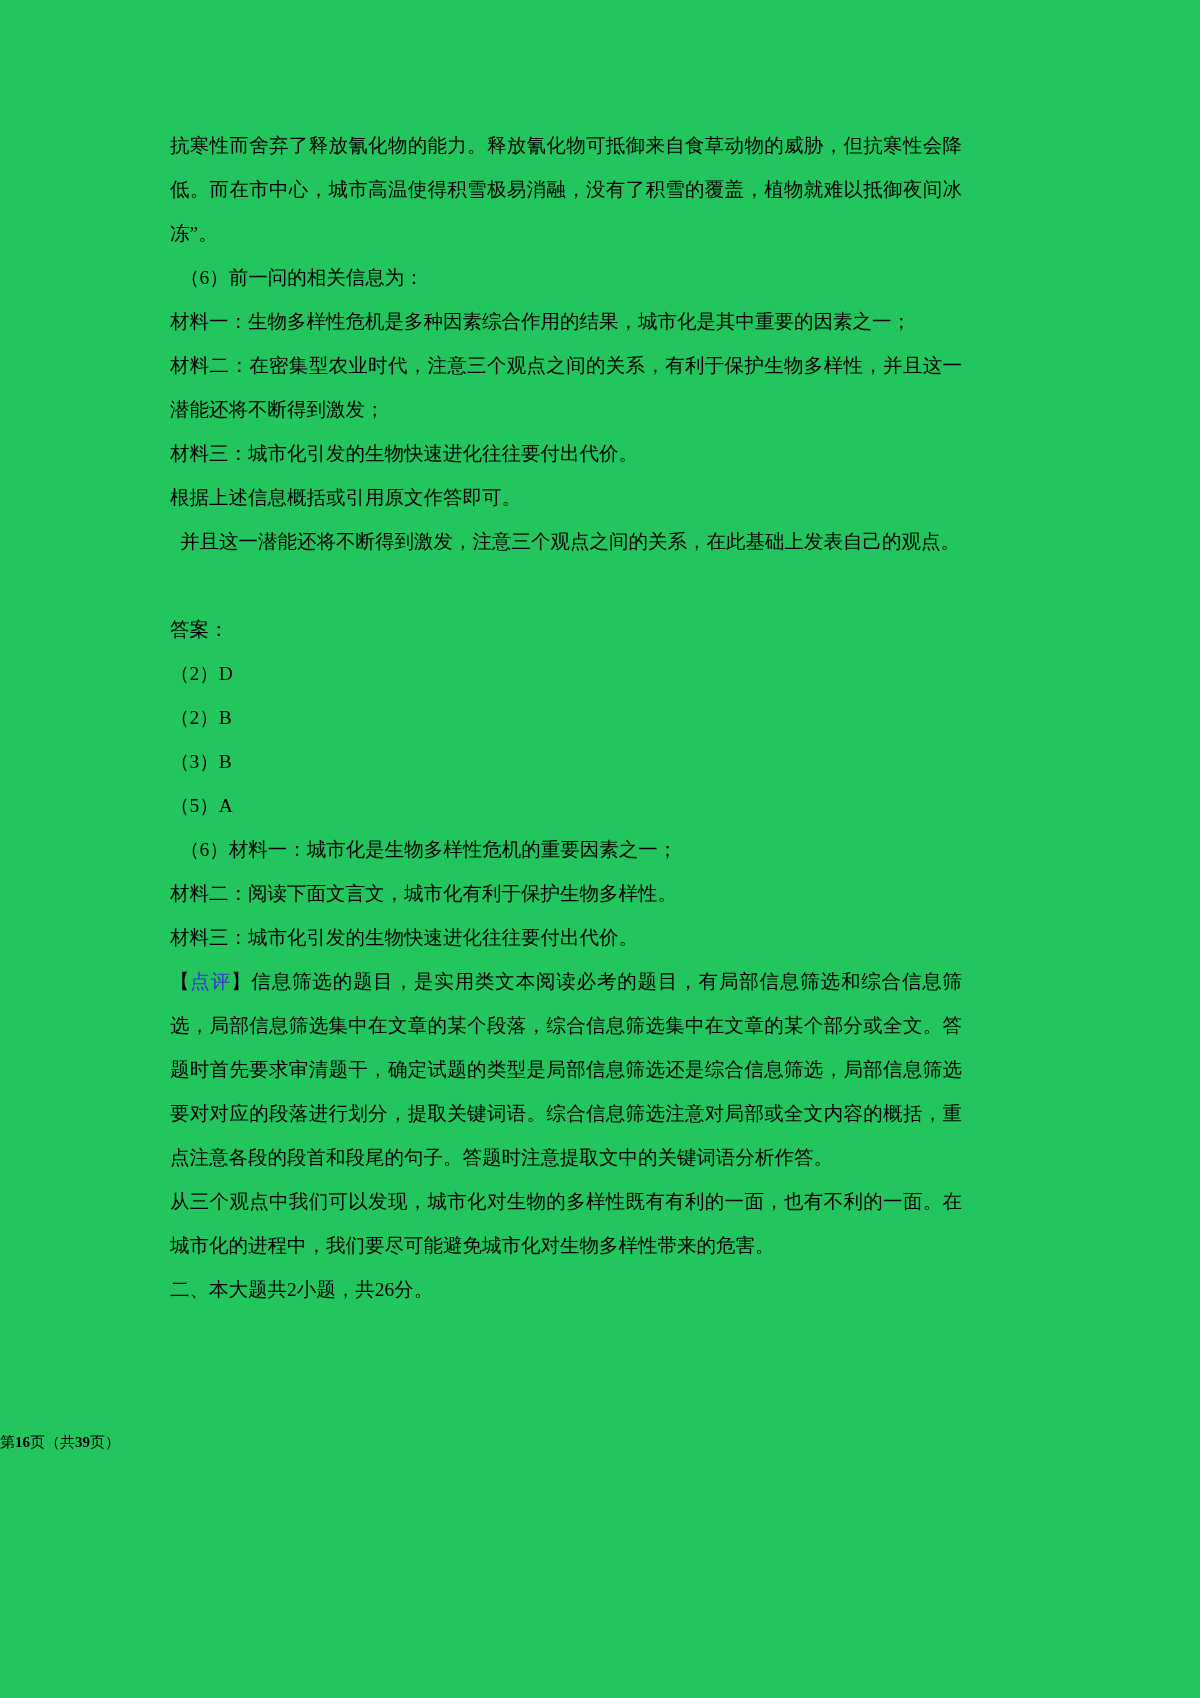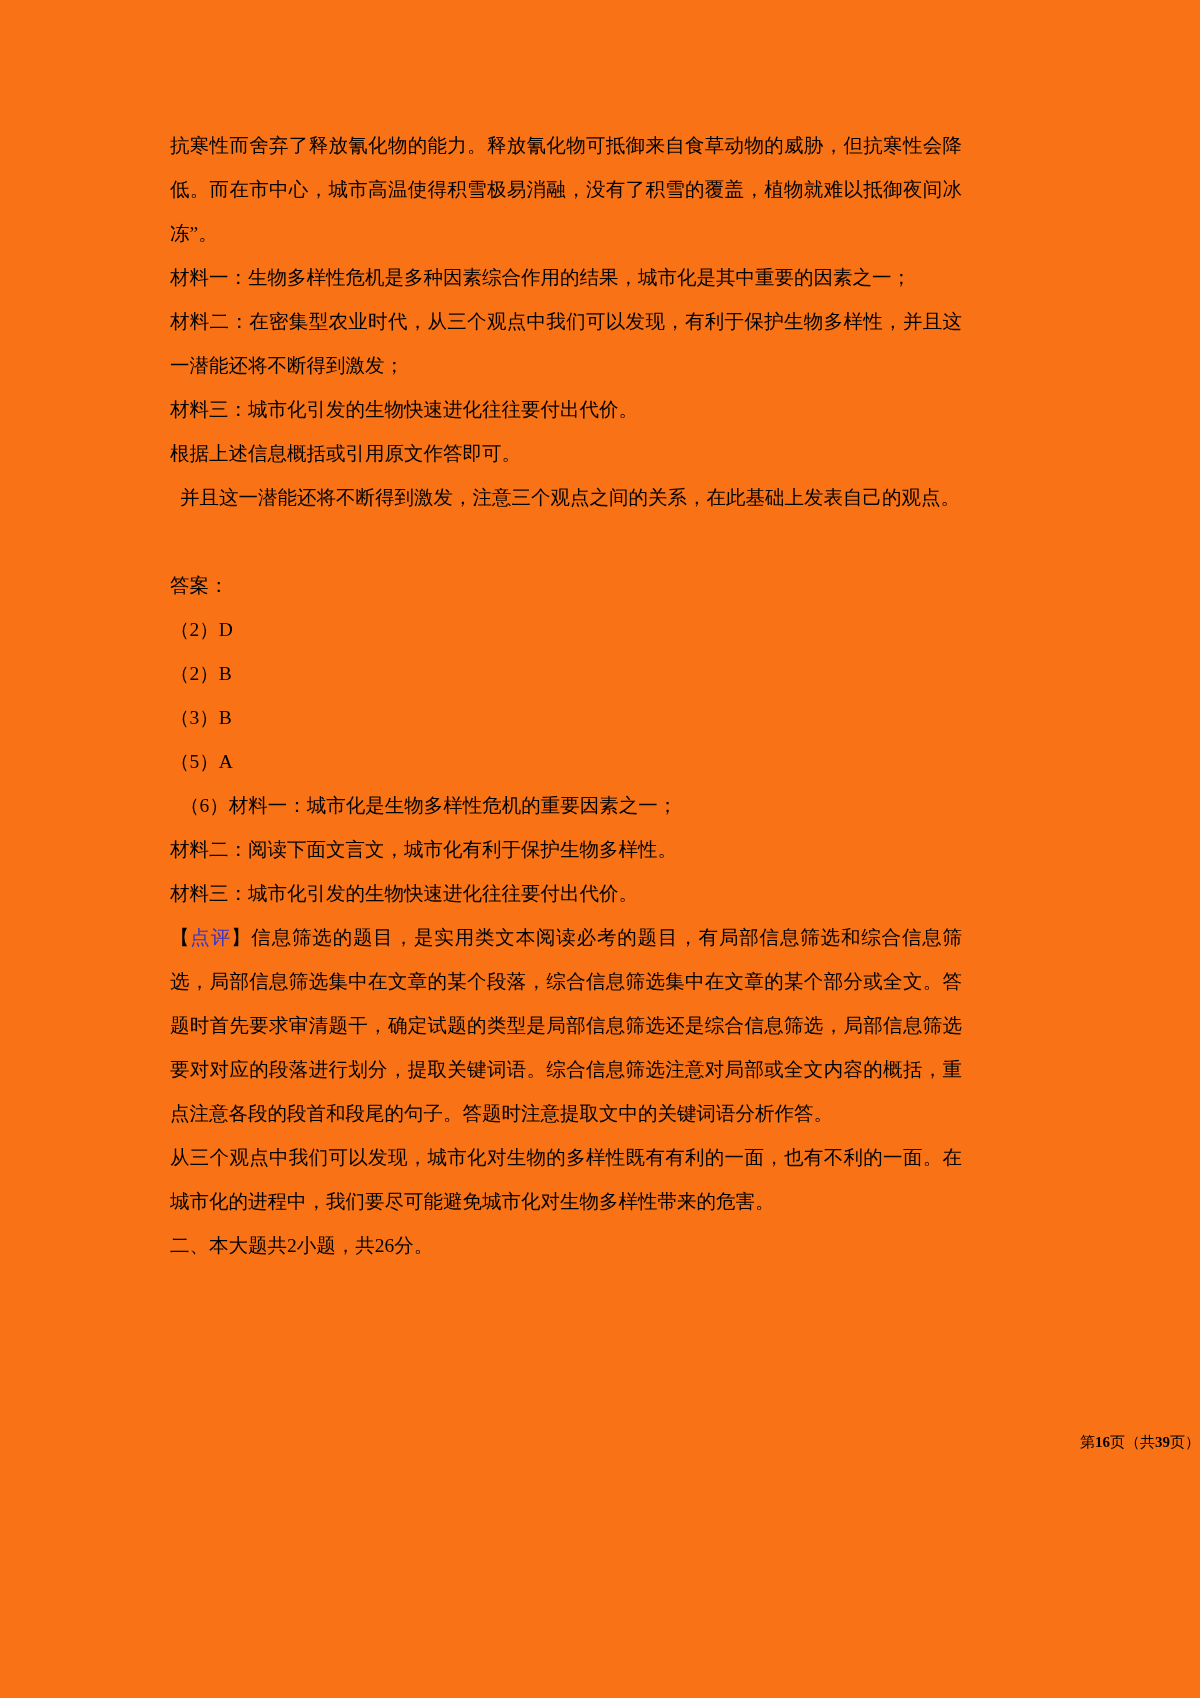--- a/index.html
+++ b/index.html
@@ -4,21 +4,21 @@
 <style>
   html, body {
     margin: 0;
     padding: 0;
     background: #ffffff;
   }
   .page {
     position: relative;
     width: 1200px;
     height: 1698px;
-    background: #f97316;
+    background: #22c55e;
     color: #000000;
     font-family: "Liberation Serif", "DejaVu Serif", serif;
     overflow: hidden;
   }
   .content {
     padding: 124px 238px 0 170px;
     font-size: 19.5px;
     line-height: 44px;
   }
   p.para {
@@ -39,37 +39,38 @@
     font-weight: normal;
   }
   .blue {
     color: #3333cc;
   }
   .footer {
     position: absolute;
     top: 1430px;
     left: 0;
     width: 100%;
-    text-align: right;
+    text-align: left;
     font-size: 15px;
     line-height: 24px;
   }
   .footer .b {
     font-weight: bold;
   }
 </style>
 </head>
 <body>
 
 <div class="page">
   <div class="content">
 
     <p class="para inner">抗寒性而舍弃了释放氰化物的能力。释放氰化物可抵御来自食草动物的威胁，但抗寒性会降低。而在市中心，城市高温使得积雪极易消融，没有了积雪的覆盖，植物就难以抵御夜间冰冻”。</p>
+    <p class="para inner ti">（6）前一问的相关信息为：</p>
     <p class="para inner">材料一：生物多样性危机是多种因素综合作用的结果，城市化是其中重要的因素之一；</p>
-    <p class="para inner">材料二：在密集型农业时代，从三个观点中我们可以发现，有利于保护生物多样性，并且这一潜能还将不断得到激发；</p>
+    <p class="para inner">材料二：在密集型农业时代，注意三个观点之间的关系，有利于保护生物多样性，并且这一潜能还将不断得到激发；</p>
     <p class="para inner">材料三：城市化引发的生物快速进化往往要付出代价。</p>
     <p class="para inner">根据上述信息概括或引用原文作答即可。</p>
     <p class="para inner ti">并且这一潜能还将不断得到激发，注意三个观点之间的关系，在此基础上发表自己的观点。</p>
 
     <p class="para blank"></p>
 
     <p class="para inner">答案：</p>
 
     <p class="para inner">（2）D</p>
     <p class="para inner">（2）B</p>

